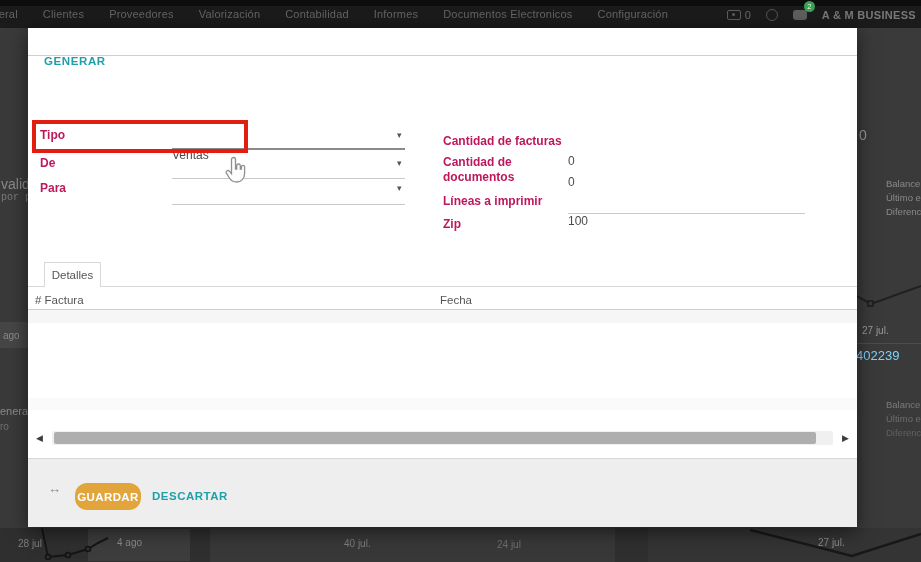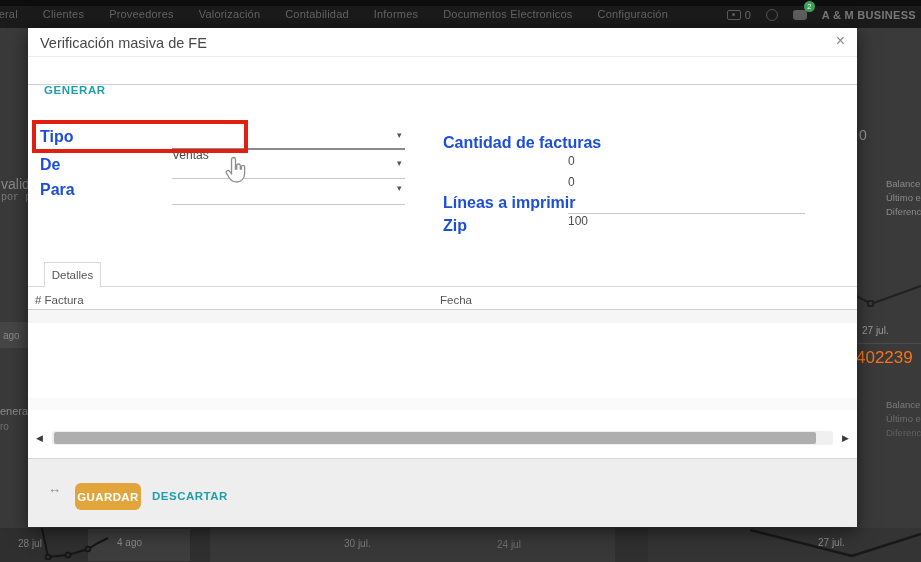--- a/index.html
+++ b/index.html
@@ -31,21 +31,21 @@
 
   
   #modal { position:absolute; left:28px; top:28px; width:829px; height:499px; background:#ffffff;
     z-index:5; box-shadow:0 4px 18px rgba(0,0,0,.55); color:#4c4c4c; }
   .m-header { position:relative; height:29px; border-bottom:1px solid #ececec; }
   .m-title { position:absolute; left:12px; top:7px; font-size:14.5px; color:#484848; }
   .m-close { position:absolute; right:12px; top:5px; font-size:16px; color:#8a8a8a; cursor:pointer; line-height:16px; }
   .m-statusbar { position:relative; height:28px; border-bottom:1px solid #cfcfcf; background:#fff; }
   .btn-generate { position:absolute; left:16px; top:7px; font-size:11.5px; font-weight:bold; letter-spacing:.6px; cursor:pointer;margin-top:20px; }
 
-  .label { position:absolute; font-size:16px; font-weight:bold; color:#1d4ed8; }
+  .label { position:absolute; font-size:12px; font-weight:bold; color:#be185d; }
   .value { position:absolute; font-size:12px; color:#4a4a4a;margin-top:20px; }
   .fieldline { position:absolute; height:0; border-bottom:1px solid #c9c9c9; }
   .fieldline.strong { border-bottom:2px solid #8a8a8a; }
   .caret { position:absolute; font-size:9px; color:#555; }
 
   .annotation-box { position:absolute; left:4px; top:92px; width:216px; height:33px;
     border:4px solid #e01f10; z-index:9; pointer-events:none; }
   .cursor-hand { position:absolute; left:194px; top:128px; z-index:10; pointer-events:none; }
 
   .tab { position:absolute; left:16px; top:234px; width:57px; height:25px; background:#fff;
@@ -57,21 +57,21 @@
   .row-stripe { position:absolute; left:0; top:282px; width:829px; height:13px; background:#f6f6f6; }
   .row-stripe2 { position:absolute; left:0; top:370px; width:829px; height:12px; background:#fafafa; }
 
   .hscroll { position:absolute; left:6px; top:401px; width:817px; height:18px; }
   .hs-arrow { position:absolute; top:4px; font-size:9px; color:#3c3c3c; cursor:pointer; }
   .hs-track { position:absolute; left:18px; top:2px; width:781px; height:14px; background:#f0f0f0; border-radius:2px; }
   .hs-thumb { position:absolute; left:2px; top:1px; width:762px; height:12px; background:#aeaeae; border-radius:2px; cursor:grab; }
 
   .m-footer { position:absolute; left:0; top:430px; width:829px; height:69px; background:#eeeeee; border-top:1px solid #d7d7d7; }
   .resize-icon { position:absolute; left:20px; top:22px; color:#8a8a8a; font-size:13px; cursor:pointer; }
-  .btn-save { position:absolute; left:47px; top:24px; width:66px; height:27px; border:none; border-radius:6px;
+  .btn-save { position:absolute; left:47px; top:24px; width:66px; height:27px; border:none; border-radius:12px;
     color:#fff; font-weight:bold; font-size:11.5px; letter-spacing:.4px; cursor:pointer; font-family:"Liberation Sans",sans-serif; }
   .btn-discard { position:absolute; left:124px; top:31px; font-size:11.5px; font-weight:bold; letter-spacing:.5px; cursor:pointer; }
 </style>
 </head>
 <body>
 
 <div id="stage">
 
   <div id="topnav">
     <div class="nav-items">
@@ -108,50 +108,46 @@
   <span class="bg-frag" style="left:859px;top:127px;font-size:14px;color:#9a9a9a;">0</span>
   <span class="bg-frag" style="left:886px;top:178px;font-size:9.5px;">Balance</span>
   <span class="bg-frag" style="left:886px;top:192px;font-size:9.5px;">Último e</span>
   <span class="bg-frag" style="left:886px;top:206px;font-size:9.5px;">Diferenc</span>
   <svg class="bgchart" style="left:857px;top:280px;" width="64" height="32">
     <polyline points="0,16 14,24 64,6" fill="none" stroke="#202020" stroke-width="2"></polyline>
     <rect x="11" y="21" width="5" height="5" fill="#3a3a3a" stroke="#1d1d1d" stroke-width="1.5"></rect>
   </svg>
   <span class="bg-frag" style="left:862px;top:325px;font-size:10px;color:#9a9a9a;">27 jul.</span>
   <div class="bg-band" style="left:857px;top:343px;width:64px;height:1px;background:#4d4d4d;"></div>
-  <span class="bg-frag" style="left:856px;top:348px;font-size:17px;color:#f97316;">402239</span>
+  <span class="bg-frag" style="left:856px;top:348px;font-size:13px;color:#7dd3fc;">402239</span>
   <span class="bg-frag" style="left:886px;top:399px;font-size:9.5px;color:#7b7b7b;">Balance</span>
   <span class="bg-frag" style="left:886px;top:413px;font-size:9.5px;color:#6d6d6d;">Último e</span>
   <span class="bg-frag" style="left:886px;top:427px;font-size:9.5px;color:#606060;">Diferenc</span>
 
   <div class="bg-band" style="left:0;top:528px;width:921px;height:34px;background:#2f2f2f;"></div>
   <div class="bg-band" style="left:88px;top:529px;width:102px;height:32px;background:#3d3d3d;"></div>
   <div class="bg-band" style="left:210px;top:528px;width:405px;height:34px;background:#383838;"></div>
   <div class="bg-band" style="left:648px;top:528px;width:273px;height:34px;background:#343434;"></div>
   <svg class="bgchart" style="left:38px;top:528px;" width="80" height="34">
     <polyline points="4,0 10,29 30,27 50,21 60,15 70,10" fill="none" stroke="#161616" stroke-width="2"></polyline>
     <circle cx="10" cy="29" r="2.5" fill="#2f2f2f" stroke="#141414" stroke-width="1.5"></circle>
     <circle cx="30" cy="27" r="2.5" fill="#2f2f2f" stroke="#141414" stroke-width="1.5"></circle>
     <circle cx="50" cy="21" r="2.5" fill="#2f2f2f" stroke="#141414" stroke-width="1.5"></circle>
   </svg>
   <svg class="bgchart" style="left:750px;top:528px;" width="171" height="34">
     <polyline points="0,2 102,28 171,6" fill="none" stroke="#181818" stroke-width="2.5"></polyline>
   </svg>
   <span class="bg-frag" style="left:18px;top:538px;font-size:10px;color:#7d7d7d;">28 jul</span>
   <span class="bg-frag" style="left:117px;top:537px;font-size:10px;color:#8a8a8a;">4 ago</span>
-  <span class="bg-frag" style="left:344px;top:538px;font-size:10px;color:#7e7e7e;">30 jul.</span>
+  <span class="bg-frag" style="left:344px;top:538px;font-size:10px;color:#7e7e7e;">40 jul.</span>
   <span class="bg-frag" style="left:497px;top:539px;font-size:10px;color:#6f6f6f;">24 jul</span>
   <span class="bg-frag" style="left:818px;top:537px;font-size:10px;color:#8d8d8d;">27 jul.</span>
 
   <div id="modal">
 
-    <div class="m-header">
-      <span class="m-title">Verificación masiva de FE</span>
-      <span class="m-close">×</span>
-    </div>
 
     <div class="m-statusbar">
       <span class="btn-generate" style="color:#1f9faa;">GENERAR</span>
     </div>
 
     <span class="label" style="left:12px;top:100px;">Tipo</span>
     <span class="value" style="left:144px;top:100px;">Ventas</span>
     <span class="caret" style="left:369px;top:102px;">▾</span>
     <div class="fieldline strong" style="left:144px;top:120px;width:233px;"></div>
 
@@ -165,20 +161,21 @@
 
     <div class="annotation-box"></div>
 
     <svg class="cursor-hand" width="26" height="30" viewBox="0 0 26 30">
       <path d="M9.5 3.5c0-1.1.9-2 2-2s2 .9 2 2V13h1.2V9.8c0-1 .8-1.8 1.8-1.8s1.8.8 1.8 1.8V13h1.1v-2c0-.9.7-1.6 1.6-1.6s1.6.7 1.6 1.6v6.5c0 5-3.4 8.5-8 8.5-3.4 0-5.6-1.4-7.2-4l-3-4.8c-.5-.8-.3-1.9.6-2.4.8-.5 1.8-.3 2.4.4l2.1 2.5V3.5z" fill="#fdfdfd" stroke="#8f8f8f" stroke-width="1.3"></path>
     </svg>
 
     <span class="label" style="left:415px;top:106px;">Cantidad de facturas</span>
     <span class="value" style="left:540px;top:106px;">0</span>
 
+    <span class="label" style="left:415px;top:127px;width:92px;line-height:15px;">Cantidad de documentos</span>
     <span class="value" style="left:540px;top:127px;">0</span>
 
     <span class="label" style="left:415px;top:166px;">Líneas a imprimir</span>
     <span class="value" style="left:540px;top:166px;">100</span>
     <div class="fieldline" style="left:540px;top:185px;width:237px;"></div>
 
     <span class="label" style="left:415px;top:189px;">Zip</span>
 
     <div class="tab">Detalles</div>
     <div class="tab-rule"></div>

